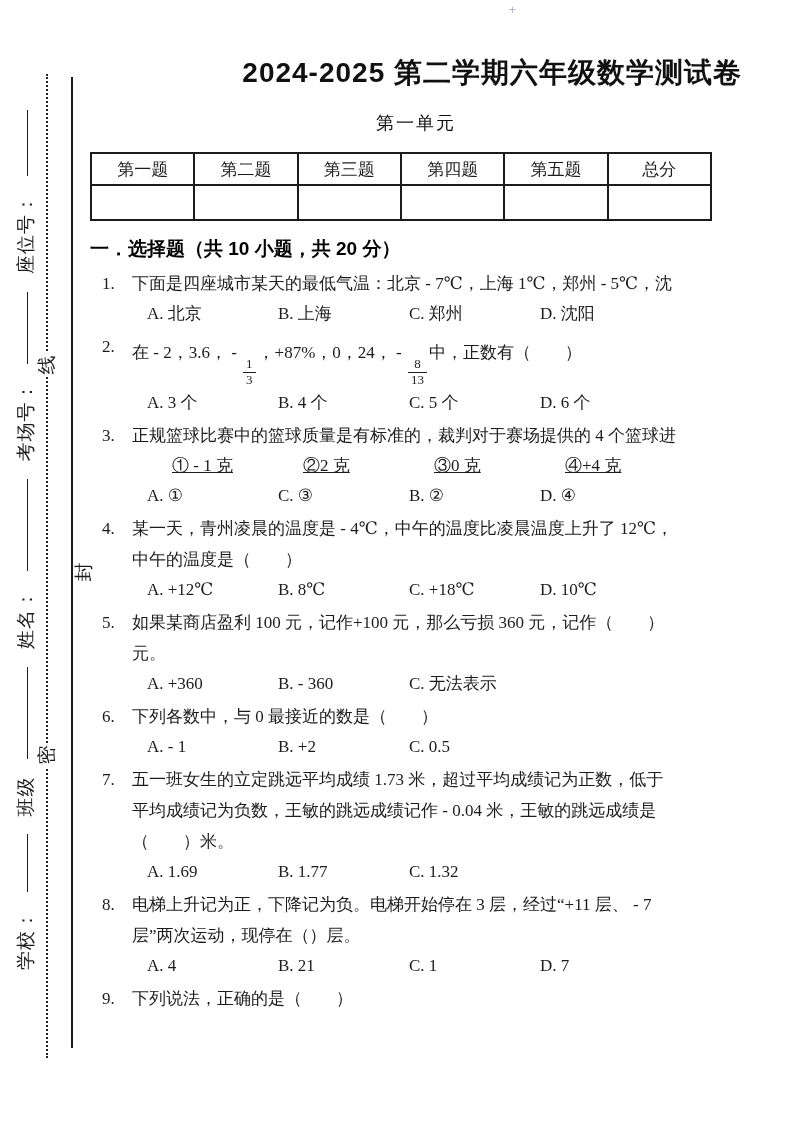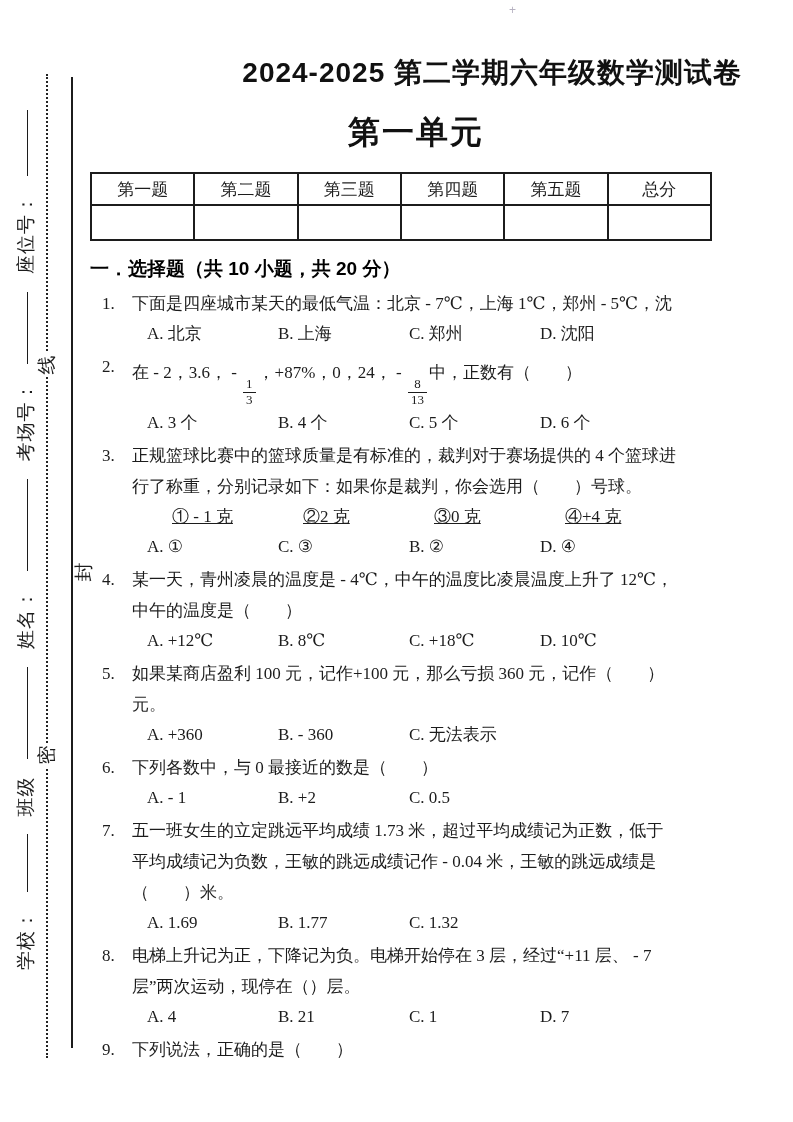--- a/index.html
+++ b/index.html
@@ -28,21 +28,21 @@
   
   .crop-mark{position:absolute;left:509px;top:3px;color:#b5b0c0;font-size:12px;font-family:"Liberation Sans",sans-serif;}
   
   .page-inner{position:absolute;left:90px;top:48px;width:652px;}
   .title{
     font-family:"Liberation Sans","DejaVu Sans",sans-serif;
     font-weight:bold;font-size:28px;text-align:right;margin:6px 0 0 0;letter-spacing:1px;color:#111;
   }
   .subtitle{
     font-family:"Liberation Sans","DejaVu Sans",sans-serif;
-    font-weight:bold;font-size:32px;text-align:center;margin:19px 0 17px 0;letter-spacing:2px;color:#111;
+    font-weight:normal;font-size:18px;text-align:center;margin:19px 0 17px 0;letter-spacing:2px;color:#111;
   }
   table.score{border-collapse:collapse;width:622px;table-layout:fixed;}
   table.score td{border:2px solid #1c1c1c;text-align:center;font-size:17px;padding:0;}
   table.score tr.hdr td{height:30px;}
   table.score tr.blank td{height:33px;}
   .section-heading{
     font-family:"Liberation Sans","DejaVu Sans",sans-serif;
     font-weight:bold;font-size:19px;margin:15px 0 6px 0;color:#000000;
   }
   .q{display:flex;margin:0 0 2px 0;font-size:17px;}
@@ -146,21 +146,20 @@
         <span class="opt">C. 5 个</span>
         <span class="opt">D. 6 个</span>
       </div>
     </div>
   </div>
 
   <div class="q">
     <div class="qnum">3.</div>
     <div class="qbody">
       <div class="qline">正规篮球比赛中的篮球质量是有标准的，裁判对于赛场提供的 4 个篮球进</div>
-      <div class="qline">行了称重，分别记录如下：如果你是裁判，你会选用（　　）号球。</div>
       <div class="subitems">
         <span class="subitem">① - 1 克</span>
         <span class="subitem">②2 克</span>
         <span class="subitem">③0 克</span>
         <span class="subitem">④+4 克</span>
       </div>
       <div class="opts">
         <span class="opt">A. ①</span>
         <span class="opt">C. ③</span>
         <span class="opt">B. ②</span>

